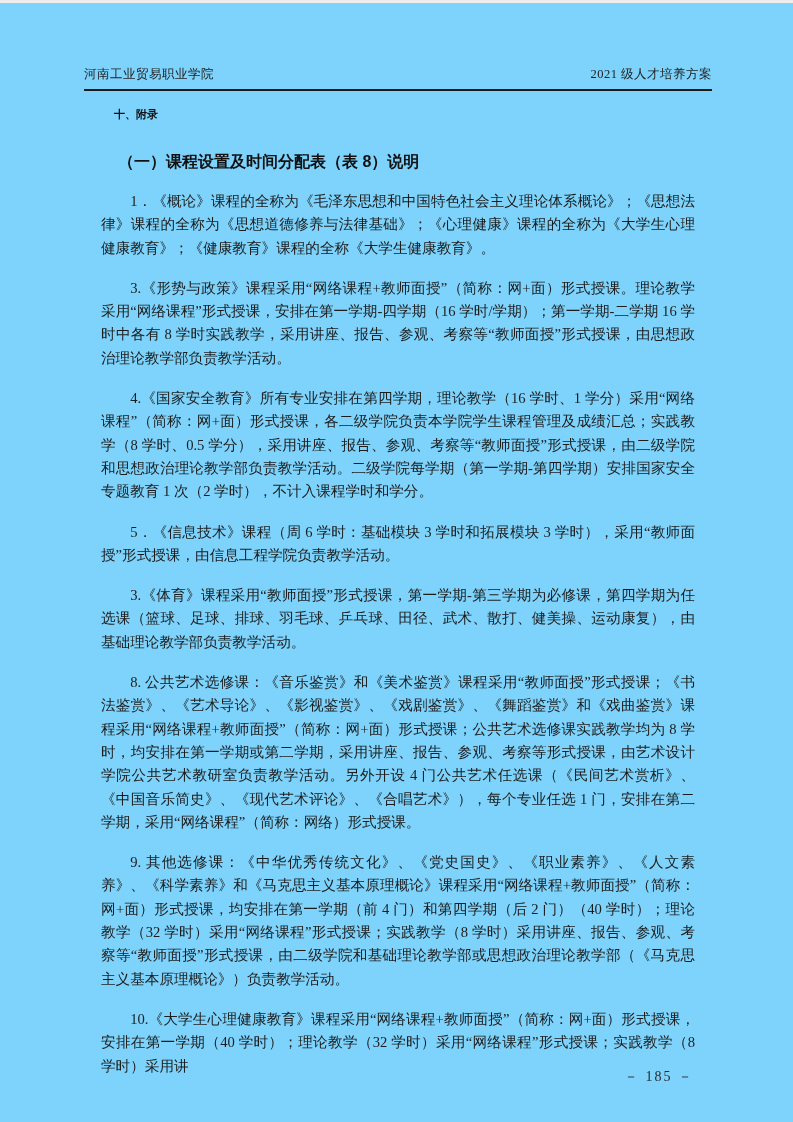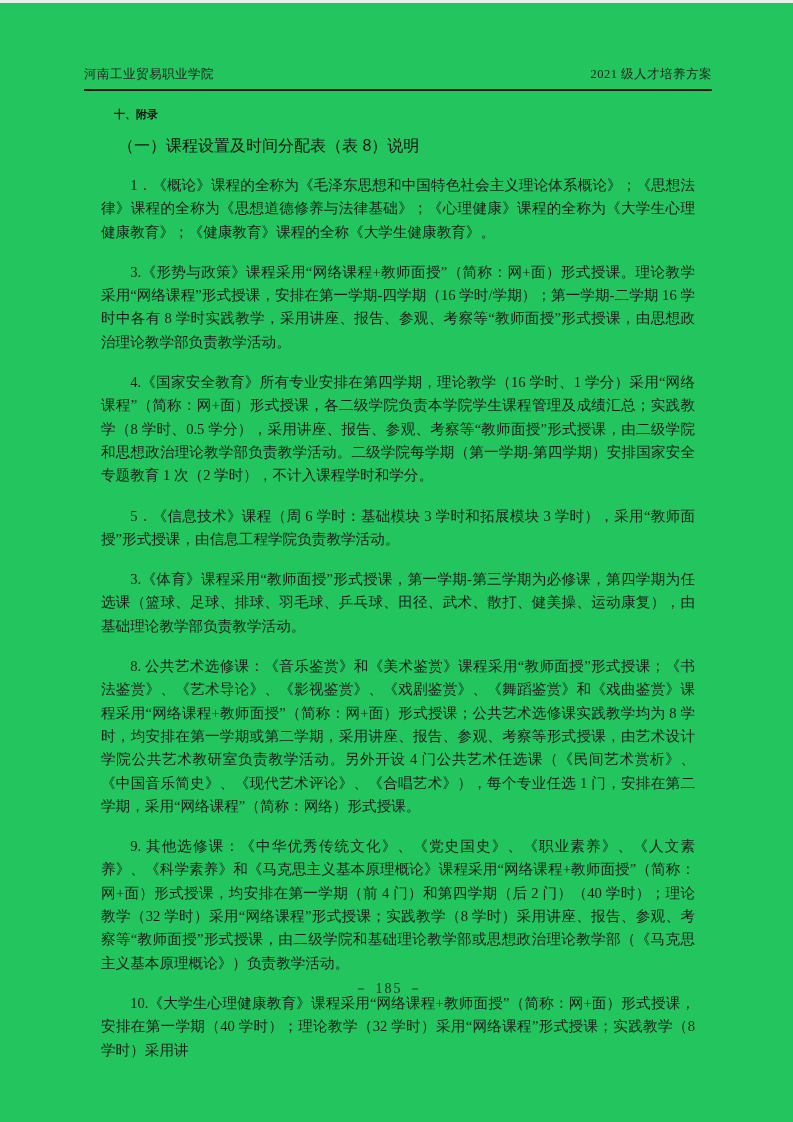--- a/index.html
+++ b/index.html
@@ -4,21 +4,21 @@
 <style>
   html, body {
     margin: 0;
     padding: 0;
     background: #ffffff;
   }
   .page {
     position: relative;
     width: 793px;
     height: 1122px;
-    background: #22c55e;
+    background: #7dd3fc;
     overflow: hidden;
     font-family: "Liberation Serif", "DejaVu Serif", serif;
     color: #1c1c1c;
   }
   .scan-edge {
     position: absolute;
     top: 0; left: 0;
     width: 100%;
     height: 3px;
     background: #ededeb;
@@ -40,40 +40,40 @@
     color: #222;
   }
   .section-title {
     margin: 16px 0 0 30px;
     font-family: "Liberation Sans", "DejaVu Sans", sans-serif;
     font-weight: bold;
     font-size: 11px;
     color: #111;
   }
   .subsection-title {
-    margin: 14px 0 8px 34px;
+    margin: 30px 0 8px 34px;
     font-family: "Liberation Sans", "DejaVu Sans", sans-serif;
-    font-weight: normal;
+    font-weight: bold;
     font-size: 16px;
     color: #111;
   }
   .body-text p {
     margin: 17px;
     text-indent: 2em;
     font-size: 14.6px;
     line-height: 23.3px;
     text-align: justify;
     color: #1c1c1c;
   }
   .page-number {
     position: absolute;
-    top: 980px;
+    top: 1068px;
     left: 84px;
     width: 628px;
-    text-align: center;
+    text-align: right;
     font-size: 14px;
     letter-spacing: 2px;
     color: #2a2a2a;
     padding-right: 18px;
     box-sizing: border-box;
   }
 </style>
 </head>
 <body>
 

